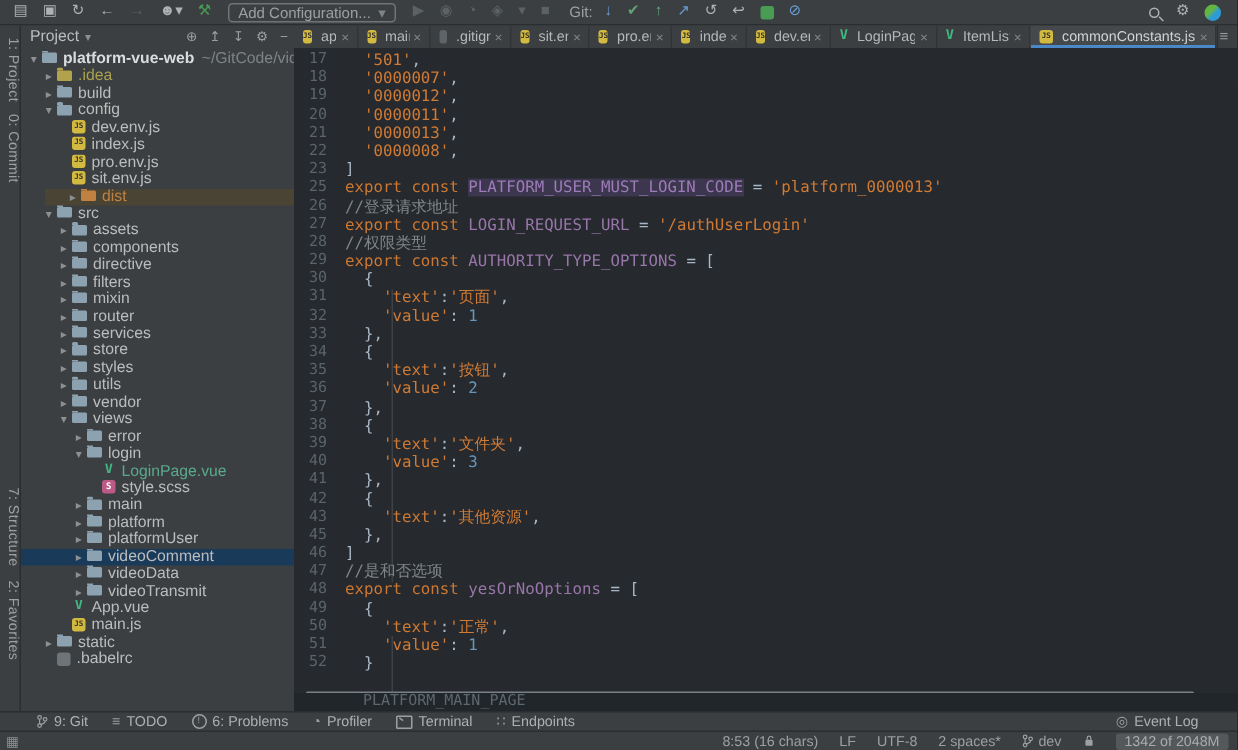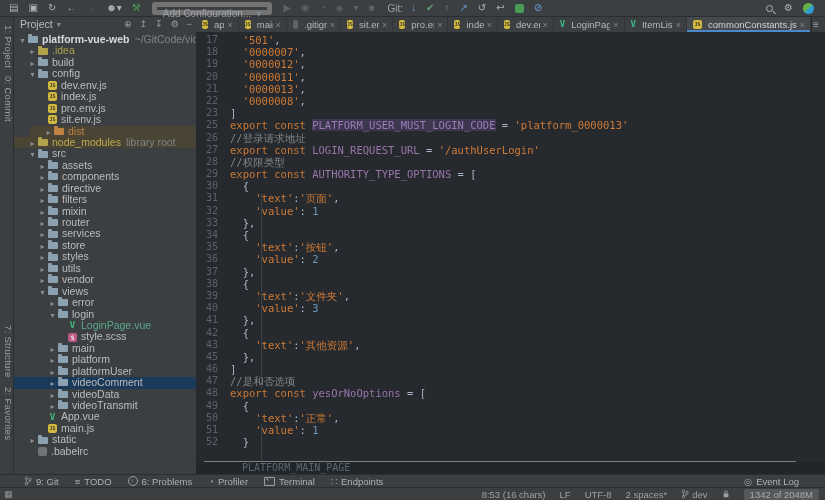--- a/index.html
+++ b/index.html
@@ -8,21 +8,21 @@
   [data-interactable]{box-sizing:border-box;}
 
   
   #toolbar{position:absolute;left:0;top:0;width:825px;height:17px;background:#3c3f41;
            border-bottom:1px solid #2b2e30;display:flex;align-items:center;font-size:10px;}
   .ti{display:inline-block;margin:0 5px;color:#afb1b3;font-size:10px;line-height:16px;}
   .ti.dim{color:#5c6164;}
   .ti.green{color:#499c54;}
   .ti.blue{color:#6a9fd8;}
   .ti.teal{color:#63a17a;}
-  #run-config{border:5px solid #737373;border-radius:3px;color:#9da0a3;padding:0 6px;height:13px;
+  #run-config{border:1px solid #737373;border-radius:3px;color:#9da0a3;padding:0 6px;height:13px;
               line-height:13px;margin:0 6px;font-size:10px;white-space:nowrap;}
   #run-config .caret{margin-left:5px;color:#7f8488;}
   .git-label{color:#9da0a3;margin:0 3px 0 8px;}
   #tb-right{margin-left:auto;display:flex;align-items:center;margin-right:6px;}
   .green-box{width:9px;height:9px;background:#499c54;border-radius:2px;margin:0 5px;}
   .avatar{width:11px;height:11px;border-radius:50%;background:linear-gradient(135deg,#62b543 40%,#2e9bd6 60%);margin:0 5px;}
   .ico-search{position:relative;width:7px;height:7px;border:1.4px solid #afb1b3;border-radius:50%;margin:0 6px;}
   .ico-search::after{content:"";position:absolute;left:5px;top:6px;width:4px;height:1.4px;background:#afb1b3;transform:rotate(45deg);}
 
   
@@ -187,21 +187,20 @@
     <div id="tree" data-interactable="false">
         <div class="trow" data-interactable="true" style="padding-left: 4px;"><span class="arr" data-interactable="true">▾</span><span class="fold" data-interactable="false"></span><span class="tl root" data-interactable="false">platform-vue-web</span><span class="suffix" data-interactable="false">~/GitCode/video-platf</span></div>
         <div class="trow" data-interactable="true" style="padding-left: 14px;"><span class="arr" data-interactable="true">▸</span><span class="fold idea" data-interactable="false"></span><span class="tl idea" data-interactable="false">.idea</span></div>
         <div class="trow" data-interactable="true" style="padding-left: 14px;"><span class="arr" data-interactable="true">▸</span><span class="fold" data-interactable="false"></span><span class="tl" data-interactable="false">build</span></div>
         <div class="trow" data-interactable="true" style="padding-left: 14px;"><span class="arr" data-interactable="true">▾</span><span class="fold" data-interactable="false"></span><span class="tl" data-interactable="false">config</span></div>
         <div class="trow" data-interactable="true" style="padding-left: 24px;"><span class="arr" data-interactable="false"></span><span class="fic js" data-interactable="false">JS</span><span class="tl" data-interactable="false">dev.env.js</span></div>
         <div class="trow" data-interactable="true" style="padding-left: 24px;"><span class="arr" data-interactable="false"></span><span class="fic js" data-interactable="false">JS</span><span class="tl" data-interactable="false">index.js</span></div>
         <div class="trow" data-interactable="true" style="padding-left: 24px;"><span class="arr" data-interactable="false"></span><span class="fic js" data-interactable="false">JS</span><span class="tl" data-interactable="false">pro.env.js</span></div>
         <div class="trow" data-interactable="true" style="padding-left: 24px;"><span class="arr" data-interactable="false"></span><span class="fic js" data-interactable="false">JS</span><span class="tl" data-interactable="false">sit.env.js</span></div>
         <div class="trow excluded" data-interactable="true" style="padding-left: 14px; margin-left: 16px;"><span class="arr" data-interactable="true">▸</span><span class="fold excl" data-interactable="false"></span><span class="tl excluded" data-interactable="false">dist</span></div>
-        <div class="trow excluded" data-interactable="true" style="padding-left: 14px;"><span class="arr" data-interactable="true">▸</span><span class="fold modules" data-interactable="false"></span><span class="tl modules" data-interactable="false">node_modules</span><span class="suffix" data-interactable="false">library root</span></div>
         <div class="trow" data-interactable="true" style="padding-left: 14px;"><span class="arr" data-interactable="true">▾</span><span class="fold" data-interactable="false"></span><span class="tl" data-interactable="false">src</span></div>
         <div class="trow" data-interactable="true" style="padding-left: 24px;"><span class="arr" data-interactable="true">▸</span><span class="fold" data-interactable="false"></span><span class="tl" data-interactable="false">assets</span></div>
         <div class="trow" data-interactable="true" style="padding-left: 24px;"><span class="arr" data-interactable="true">▸</span><span class="fold" data-interactable="false"></span><span class="tl" data-interactable="false">components</span></div>
         <div class="trow" data-interactable="true" style="padding-left: 24px;"><span class="arr" data-interactable="true">▸</span><span class="fold" data-interactable="false"></span><span class="tl" data-interactable="false">directive</span></div>
         <div class="trow" data-interactable="true" style="padding-left: 24px;"><span class="arr" data-interactable="true">▸</span><span class="fold" data-interactable="false"></span><span class="tl" data-interactable="false">filters</span></div>
         <div class="trow" data-interactable="true" style="padding-left: 24px;"><span class="arr" data-interactable="true">▸</span><span class="fold" data-interactable="false"></span><span class="tl" data-interactable="false">mixin</span></div>
         <div class="trow" data-interactable="true" style="padding-left: 24px;"><span class="arr" data-interactable="true">▸</span><span class="fold" data-interactable="false"></span><span class="tl" data-interactable="false">router</span></div>
         <div class="trow" data-interactable="true" style="padding-left: 24px;"><span class="arr" data-interactable="true">▸</span><span class="fold" data-interactable="false"></span><span class="tl" data-interactable="false">services</span></div>
         <div class="trow" data-interactable="true" style="padding-left: 24px;"><span class="arr" data-interactable="true">▸</span><span class="fold" data-interactable="false"></span><span class="tl" data-interactable="false">store</span></div>
         <div class="trow" data-interactable="true" style="padding-left: 24px;"><span class="arr" data-interactable="true">▸</span><span class="fold" data-interactable="false"></span><span class="tl" data-interactable="false">styles</span></div>

